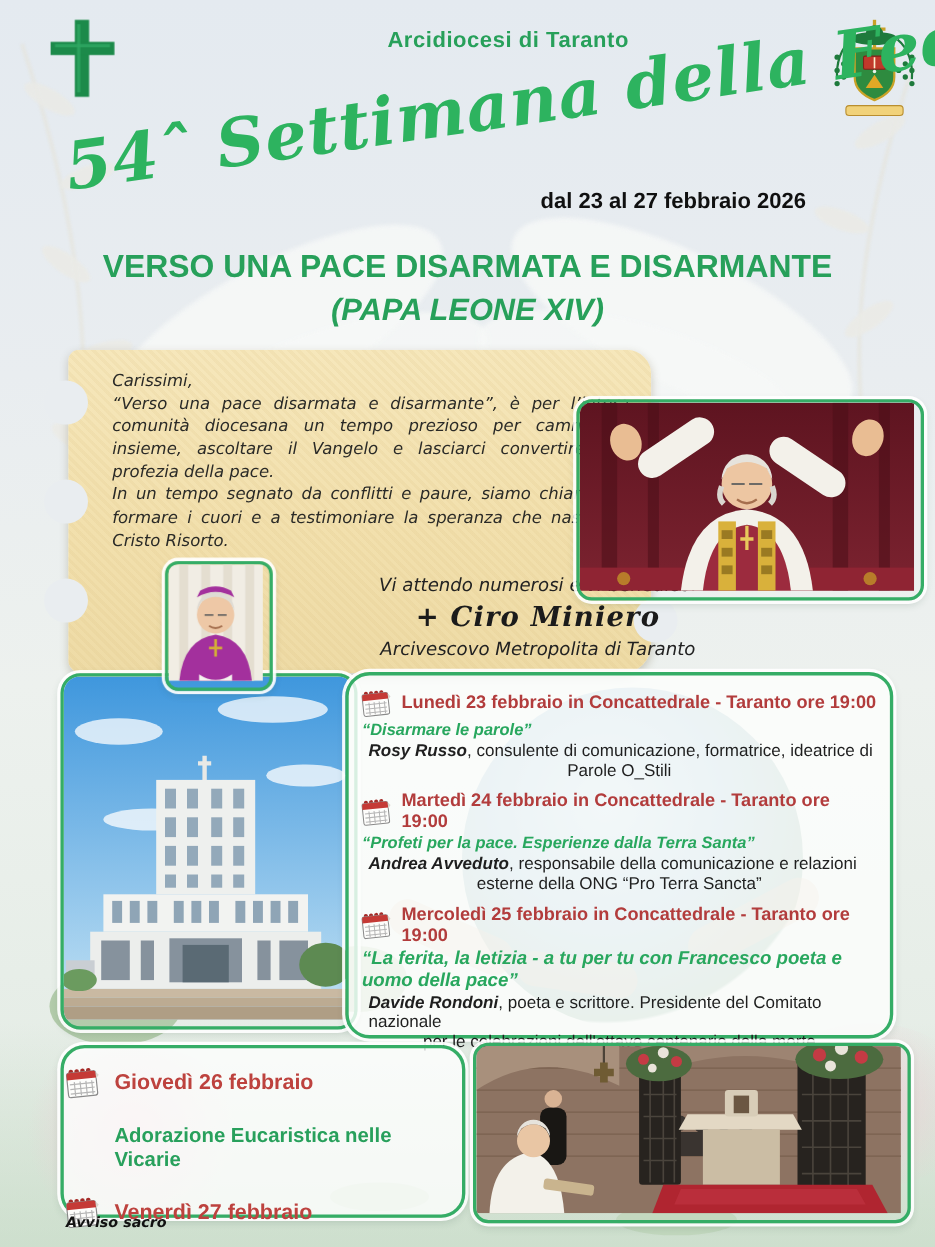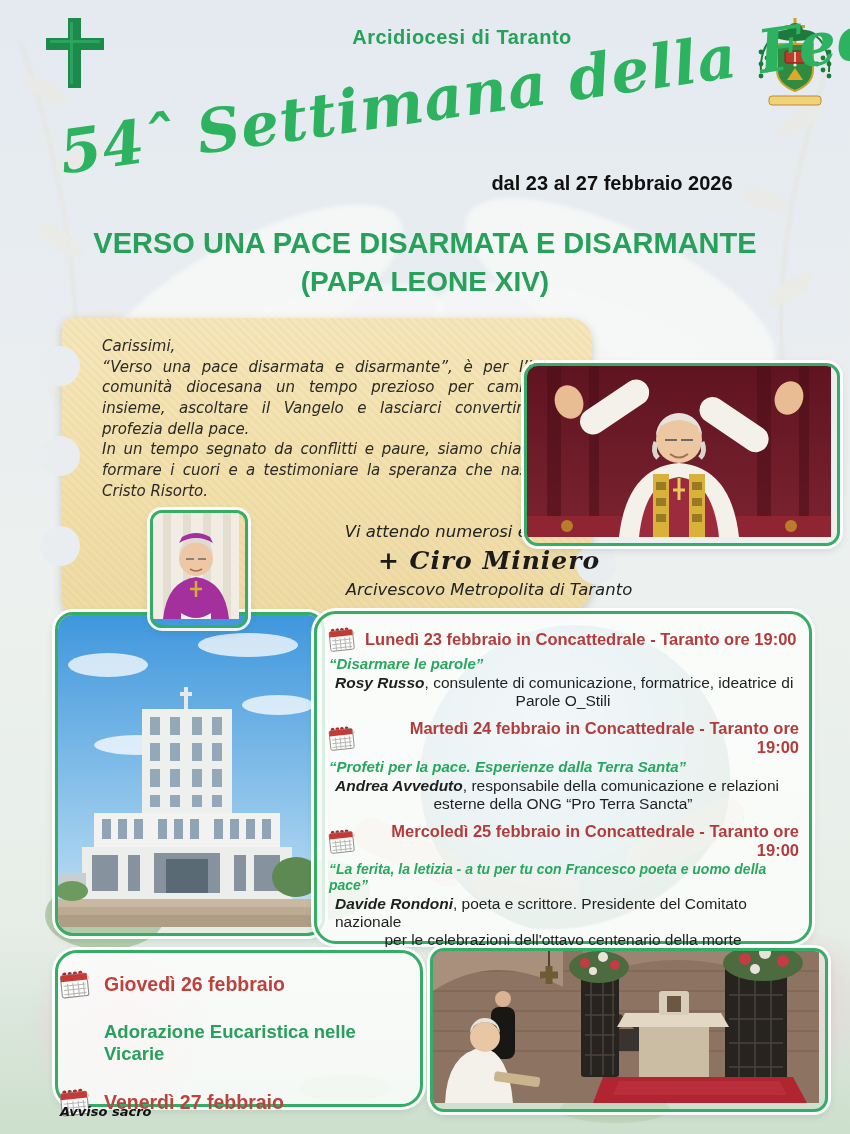--- a/index.html
+++ b/index.html
@@ -28,21 +28,21 @@
     font-size:20px;font-weight:700;color:#27a05a;letter-spacing:.5px;padding-left:37px;}
   .title-script{position:absolute;left:60px;top:118px;z-index:1;white-space:nowrap;
     transform:rotate(-8.2deg);transform-origin:0 50%;
     font-family:"DejaVu Serif",serif;font-style:italic;font-weight:700;
     font-size:60px;color:#2db35f;letter-spacing:1px;}
   .date-range{position:absolute;left:408px;top:172px;width:408px;text-align:center;z-index:1;
     font-size:20px;font-weight:800;color:#101010;}
   .subtitle1{position:absolute;left:0;top:227px;width:100%;text-align:center;z-index:1;
     font-size:29px;font-weight:800;color:#27a05a;}
   .subtitle2{position:absolute;left:0;top:266px;width:100%;text-align:center;z-index:1;
-    font-size:28px;font-weight:800;color:#27a05a;}
+    font-size:28px;font-weight:800;color:#27a05a;font-style:italic;}
   
   .parchment{position:absolute;left:62px;top:318px;width:530px;height:294px;z-index:2;
     background:
       repeating-linear-gradient(45deg,rgba(214,185,120,.12) 0 3px,rgba(255,255,255,0) 3px 6px),
       linear-gradient(180deg,#f6e7bb 0%,#f2e0ad 55%,#eedba6 100%);
     border-radius:10px 22px 26px 12px;
     box-shadow:0 3px 8px rgba(90,80,40,.25);}
   .scallop{position:absolute;width:40px;height:40px;border-radius:50%;background:#e9edf0;}
   .letter-text{position:absolute;left:40px;top:18px;width:470px;
     font-family:"DejaVu Sans",sans-serif;font-style:italic;
@@ -64,24 +64,24 @@
   .crypt{left:430px;top:948px;width:392px;height:158px;border-radius:14px;z-index:2;}
   .panel{position:absolute;border:3px solid #35ad66;border-radius:22px;z-index:2;
     box-shadow:0 0 0 3px rgba(255,255,255,.92),0 3px 8px rgba(40,80,60,.18);}
   .events-panel{left:314px;top:611px;width:498px;height:333px;
     background:rgba(253,254,253,.82);padding:10px 10px 0 10px;box-sizing:border-box;}
   .schedule-panel{left:55px;top:950px;width:368px;height:157px;
     background:rgba(255,255,255,.78);padding:14px 0;box-sizing:border-box;}
   
   .event{margin-bottom:9px;}
   .ev-head{display:flex;align-items:center;gap:8px;
-    font-size:16.5px;font-weight:800;color:#b23c3c;text-align:right;}
+    font-size:16.5px;font-weight:800;color:#b23c3c;}
   .ev-head .cal{flex:0 0 auto;}
   .ev-title{margin:1px 0 2px 2px;font-size:15px;font-weight:700;font-style:italic;color:#28a75e;}
-  .ev-title.tight{font-size:14px;}
+  .ev-title.tight{font-size:17px;}
   .ev-desc{margin-left:8px;font-size:15.5px;color:#1f1f1f;}
   .spk{font-weight:800;font-style:italic;}
   .ev-extra{text-align:center;font-size:15.5px;color:#1f1f1f;}
   
   .sch-entry{margin-bottom:20px;}
   .sch-head{display:flex;align-items:center;gap:12px;
     font-size:19.5px;font-weight:800;color:#bd423e;}
   .sch-act{margin-left:46px;margin-top:20px;font-size:18.5px;font-weight:800;color:#28a05c;}
   .avviso{position:absolute;left:60px;top:1104px;z-index:2;
     font-family:"DejaVu Sans",sans-serif;font-style:italic;font-weight:700;

